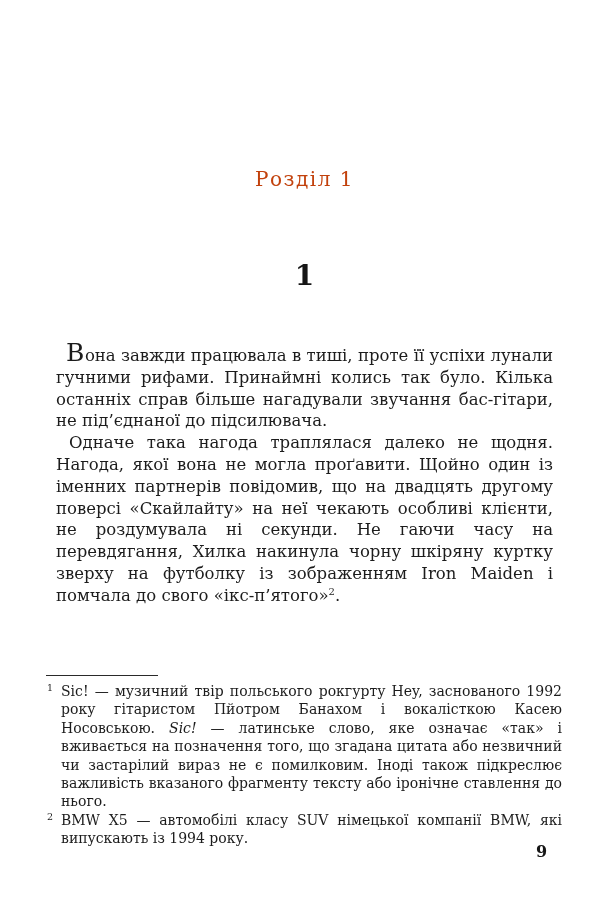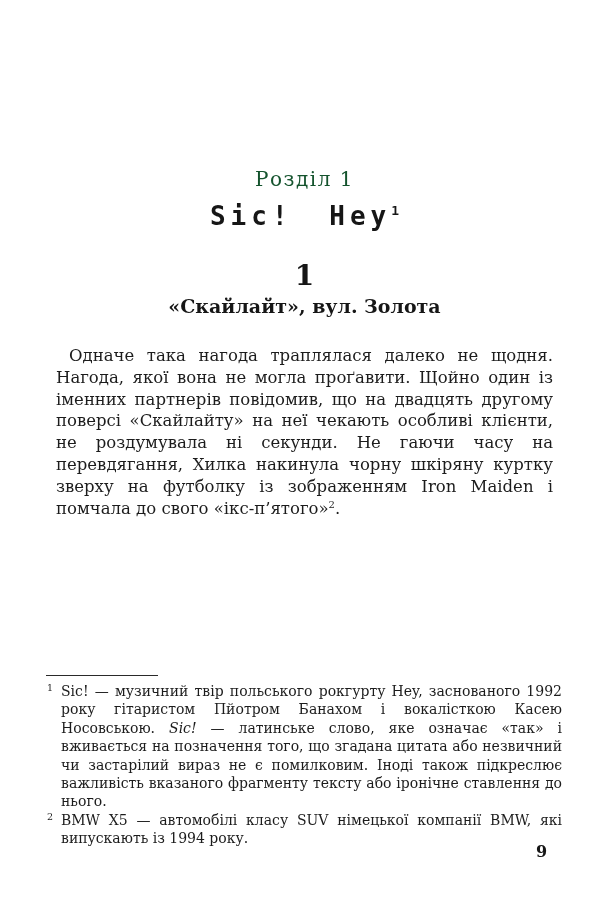--- a/index.html
+++ b/index.html
@@ -12,21 +12,21 @@
     color: #1c1c1c;
     font-family: "DejaVu Serif", "Liberation Serif", serif;
     overflow: hidden;
   }
   .chapter-label {
     position: absolute;
     top: 167px; left: 0; right: 0;
     text-align: center;
     font-size: 20px;
     letter-spacing: 1.5px;
-    color: #14532d;
+    color: #c2410c;
   }
   .chapter-title {
     position: absolute;
     top: 201px; left: 0; right: 0;
     text-align: center;
     font-family: "DejaVu Sans Mono", "Liberation Mono", monospace;
     font-size: 26px;
     font-weight: bold;
     letter-spacing: 5px;
     word-spacing: 16px;
@@ -107,27 +107,26 @@
     color: #161616;
   }
 </style>
 </head>
 <body>
 
 <div class="page">
 
   <div class="chapter-label">Розділ 1</div>
 
-  <div class="chapter-title"><span>Sic! Hey</span><sup>1</sup></div>
 
   <div class="section-number">1</div>
 
-  <div class="section-subtitle">«Скайлайт», вул. Золота</div>
 
   <div class="body-text">
+    <p class="first"><span class="drop-initial">В</span><span>она завжди працювала в тиші, проте її успіхи лунали гучними рифами. Принаймні колись так було. Кілька останніх справ більше нагадували звучання бас-гітари, не під’єднаної до підсилювача.</span></p>
     <p><span>Одначе така нагода траплялася далеко не щодня. Нагода, якої вона не могла проґавити. Щойно один із іменних партнерів повідомив, що на двадцять другому поверсі «Скайлайту» на неї чекають особливі клієнти, не роздумувала ні секунди. Не гаючи часу на перевдягання, Хилка накинула чорну шкіряну куртку зверху на футболку із зображенням Iron Maiden і помчала до свого «ікс-п’ятого»</span><sup>2</sup><span>.</span></p>
   </div>
 
   <div class="footnote-sep"></div>
 
   <div class="footnotes">
     <div class="footnote">
       <span class="marker">1</span><span>Sic! — музичний твір польського рокгурту Hey, заснованого 1992 року гітаристом Пйотром Банахом і вокалісткою Касею Носовською. </span><span class="italic">Sic!</span><span> — латинське слово, яке означає «так» і вживається на позначення того, що згадана цитата або незвичний чи застарілий вираз не є помилковим. Іноді також підкреслює важливість вказаного фрагменту тексту або іронічне ставлення до нього.</span>
     </div>
     <div class="footnote">

